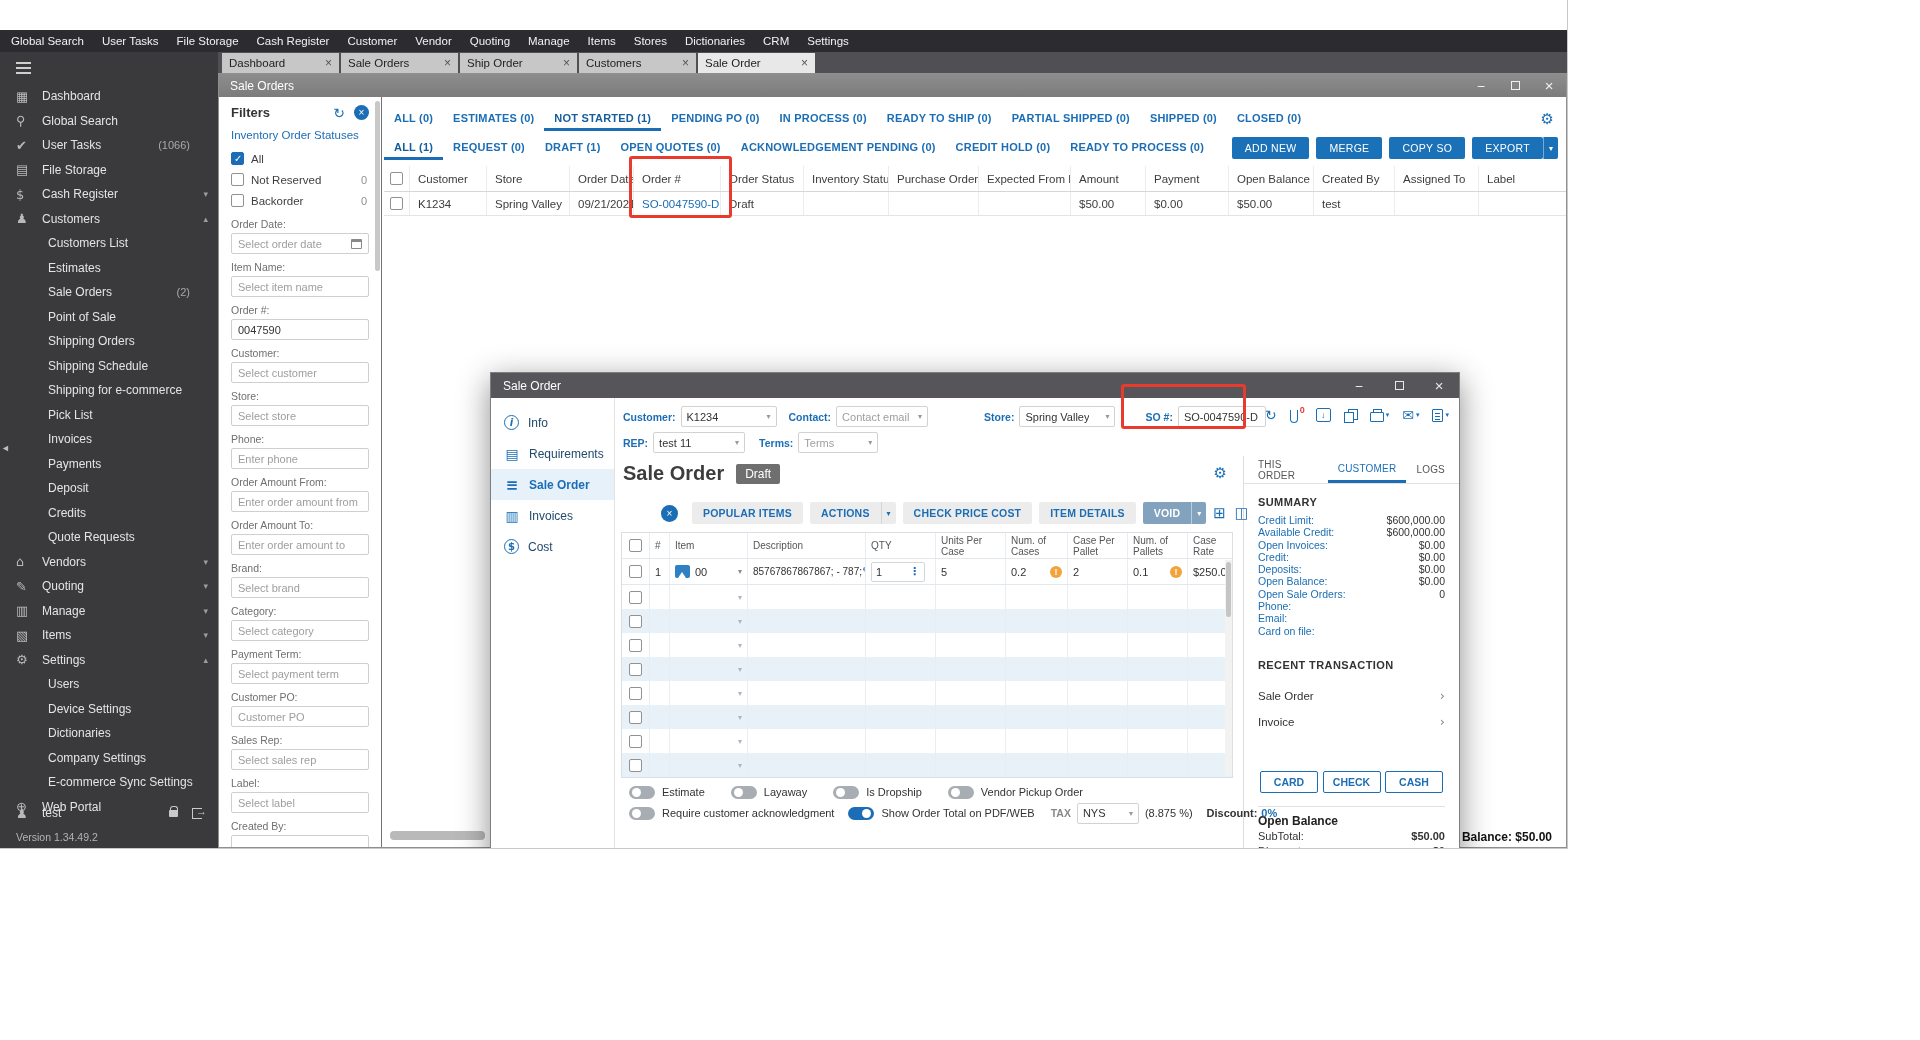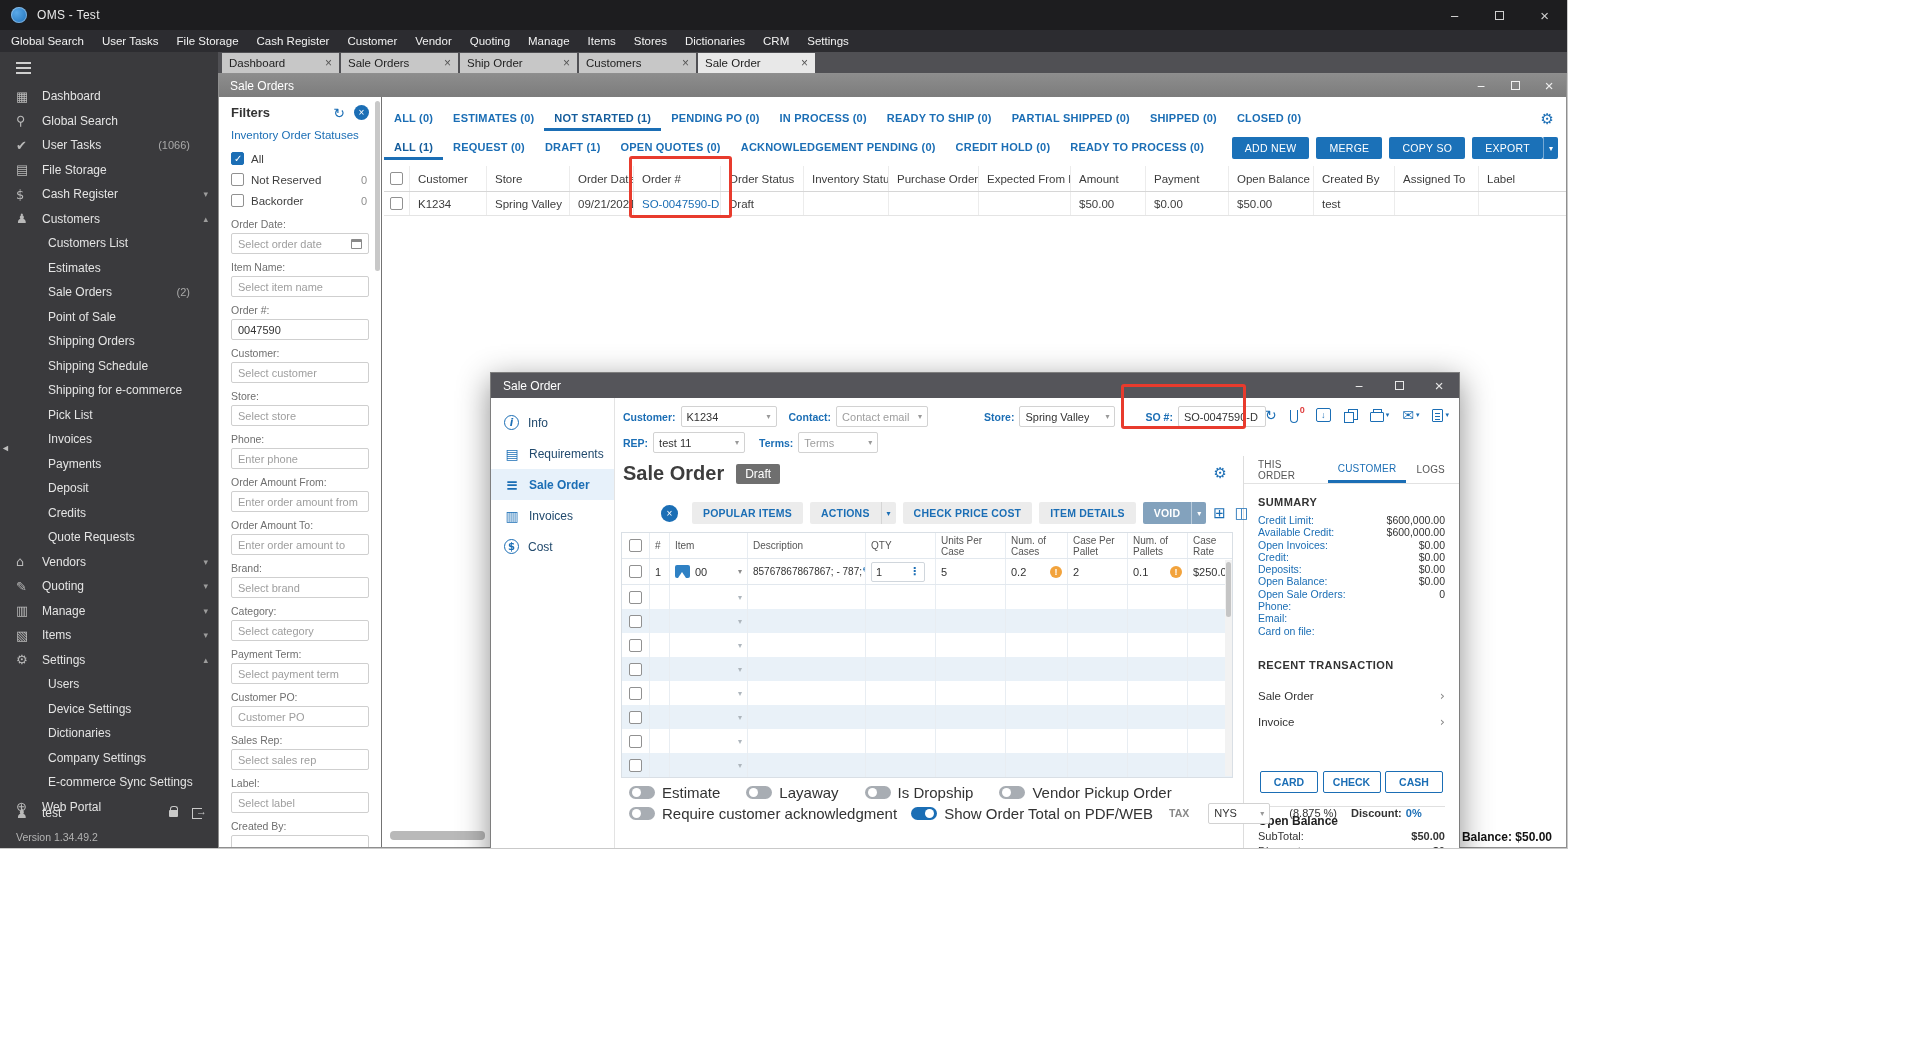--- a/index.html
+++ b/index.html
@@ -200,26 +200,26 @@
 .i-dots{margin-left:auto;color:#1b6eb5;font-size:11px;font-weight:bold}
 .i-dots::before{content:"⋮"}
 .i-warn{width:12px;height:12px;flex:0 0 12px;border-radius:50%;background:#f2a33c;color:#fff;font-size:9px;font-weight:bold;display:flex;align-items:center;justify-content:center;margin-left:auto}
 .i-warn::before{content:"!"}
 .it-scroll{position:absolute;right:0;top:27px;bottom:1px;width:7px;background:#f2f2f2}
 .it-scroll::before{content:"";position:absolute;top:2px;left:1px;width:5px;height:55px;background:#c5c5c5;border-radius:3px}
 
 .tg-row{display:flex;align-items:center;margin-top:6px;padding-left:8px;height:16px;flex:0 0 16px}
 .tg-row.r1{gap:26px;margin-top:6px}
 .tg-row.r2{gap:14px;margin-top:5px}
-.tg{display:flex;align-items:center;gap:7px;font-size:15px;color:#333;white-space:nowrap}
+.tg{display:flex;align-items:center;gap:7px;font-size:11px;color:#333;white-space:nowrap}
 .tog{width:26px;height:13px;flex:0 0 26px;border-radius:7px;background:#a8adb3;position:relative}
 .tog::after{content:"";position:absolute;width:9px;height:9px;border-radius:50%;background:#fff;top:2px;left:3px}
 .tog.on{background:#1b6eb5}
 .tog.on::after{left:auto;right:3px}
-.tax-group{display:flex;align-items:center;gap:19px;margin-left:2px}
+.tax-group{display:flex;align-items:center;gap:6px;margin-left:2px}
 .tax-label{color:#888;font-size:10.5px;font-weight:bold}
 .tax-combo{width:62px}
 .tax-rate{font-size:11px;color:#333;white-space:nowrap}
 .disc{margin-left:auto;padding-right:10px;font-size:11px;color:#333;font-weight:bold;white-space:nowrap}
 .disc .link{margin-left:4px}
 
 .m-right{flex:1;border-left:1px solid #ddd;display:flex;flex-direction:column;overflow:hidden}
 .rp-tabs{height:28px;flex:0 0 28px;display:flex;align-items:stretch;border-bottom:1px solid #e2e2e2;padding:0 4px}
 .rp-tab{padding:0 10px;display:flex;align-items:center;font-size:10px;font-weight:normal;color:#555;letter-spacing:.2px}
 .rp-tab.active{color:#1b6eb5;border-bottom:3px solid #1b6eb5}
@@ -242,35 +242,20 @@
 
 .anno{position:absolute;border:3px solid #e83b2d;border-radius:3px;z-index:40;pointer-events:none}
 .anno1{left:629px;top:156px;width:103px;height:62px}
 .anno2{left:1121px;top:384px;width:125px;height:45px}
 </style>
 </head>
 <body>
 
 <div id="app">
 
-  <header class="titlebar">
-    <span class="logo"></span>
-    <span class="tb-title">OMS - Test</span>
-    <div class="tb-controls">
-      <span class="tbtn">
-          <i class="g-min"></i>
-        </span>
-      <span class="tbtn">
-          <i class="g-box"></i>
-        </span>
-      <span class="tbtn">
-          <i class="g-x"></i>
-        </span>
-    </div>
-  </header>
 
   <nav class="menubar">
 
       <span class="menu-item">Global Search</span>
 
       <span class="menu-item">User Tasks</span>
 
       <span class="menu-item">File Storage</span>
 
       <span class="menu-item">Cash Register</span>

